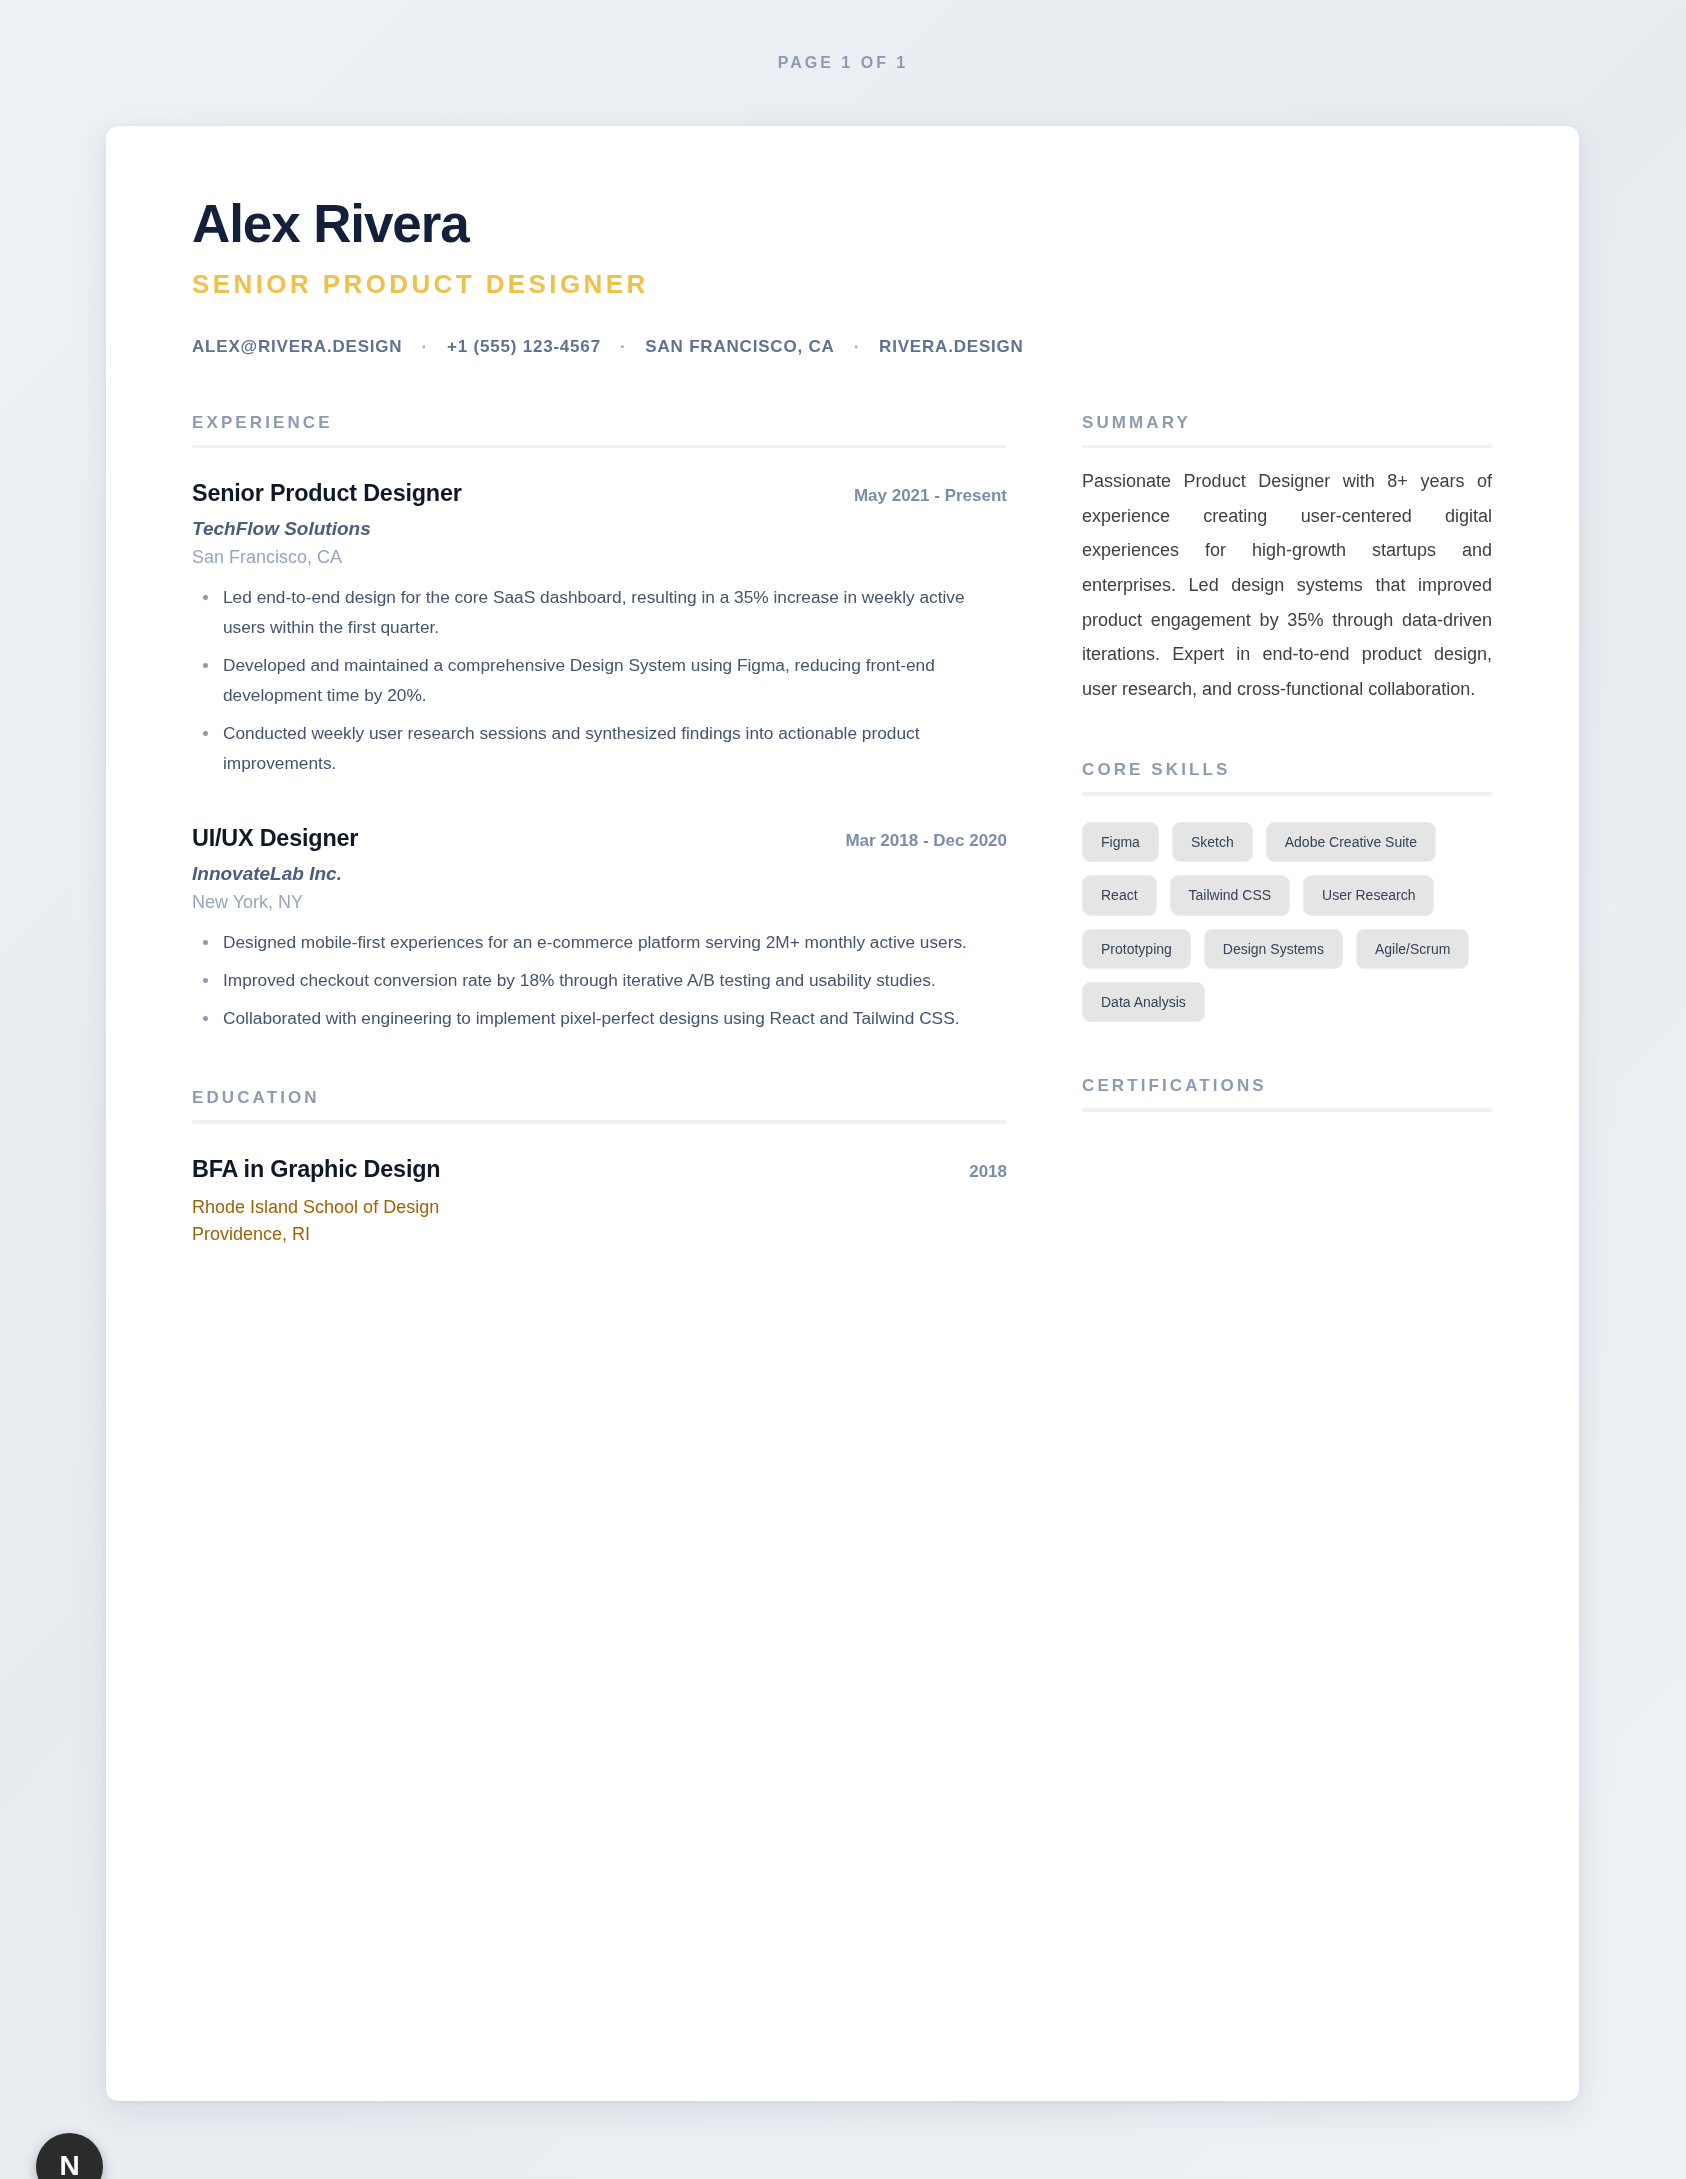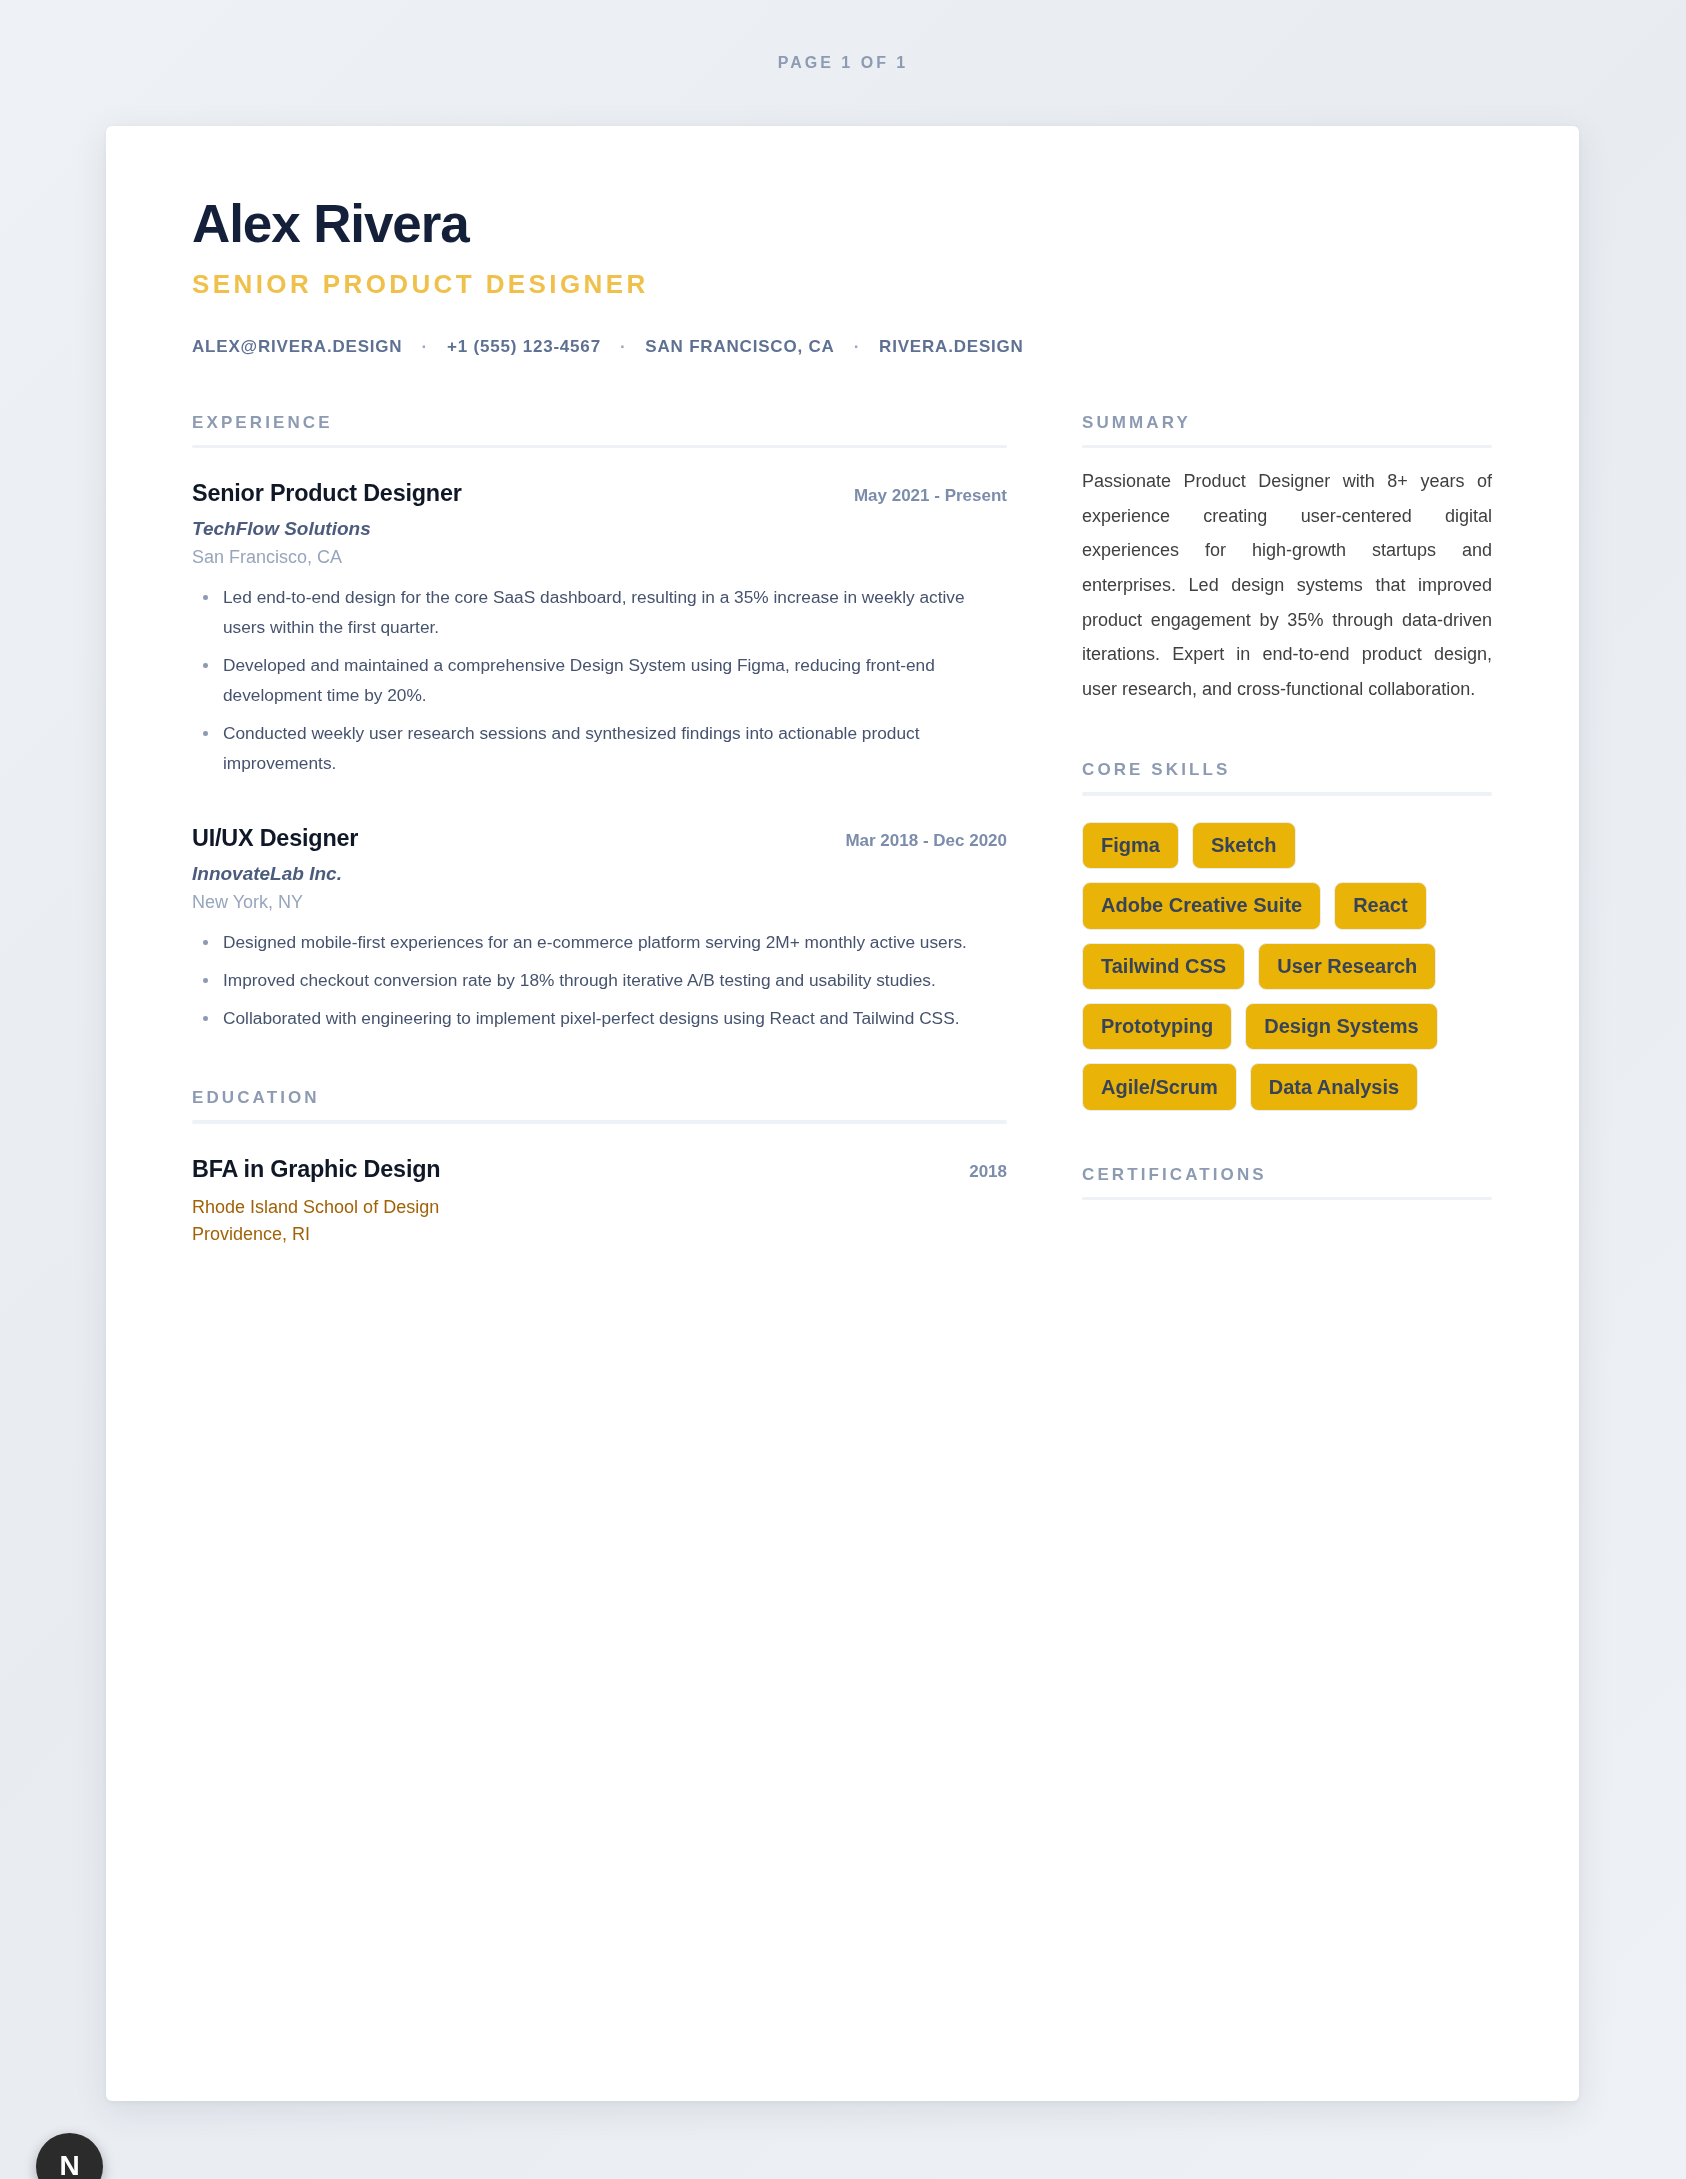--- a/index.html
+++ b/index.html
@@ -31,21 +31,21 @@
   }
 
   
   .paper {
     position: absolute;
     left: 106px;
     top: 126px;
     width: 1473px;
     height: 1975px;
     background: #ffffff;
-    border-radius: 6px;
+    border-radius: 12px;
     box-shadow: 0 9.4px 34px rgba(40, 55, 80, 0.10),
                 0 1.9px 5.6px rgba(40, 55, 80, 0.05);
     padding: 70px 86px 0 86px;
   }
 
   
   .name {
     font-size: 53px;
     font-weight: bold;
     color: #14203a;
@@ -178,26 +178,26 @@
   }
 
   
   .skills {
     margin-top: 26px;
     display: flex;
     flex-wrap: wrap;
     gap: 13px;
   }
   .skill-tag {
-    background: #eab308;
+    background: #e5e5e5;
     border: 0.9px solid #eaeef4;
     border-radius: 8.4px;
     padding: 11.2px 18px;
-    font-size: 20px;
-    font-weight: bold;
+    font-size: 14px;
+    font-weight: normal;
     color: #374357;
     white-space: nowrap;
   }
 
   
   .cert { margin-top: 28px; }
   .cert-name {
     font-size: 19.7px;
     font-weight: bold;
     color: #101828;

